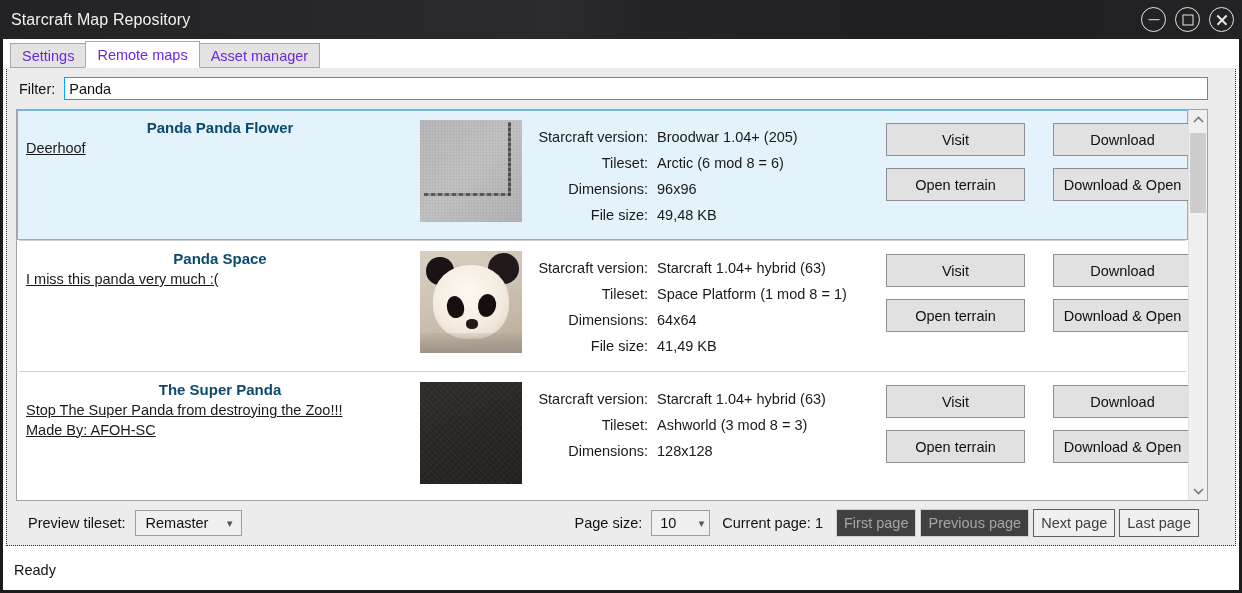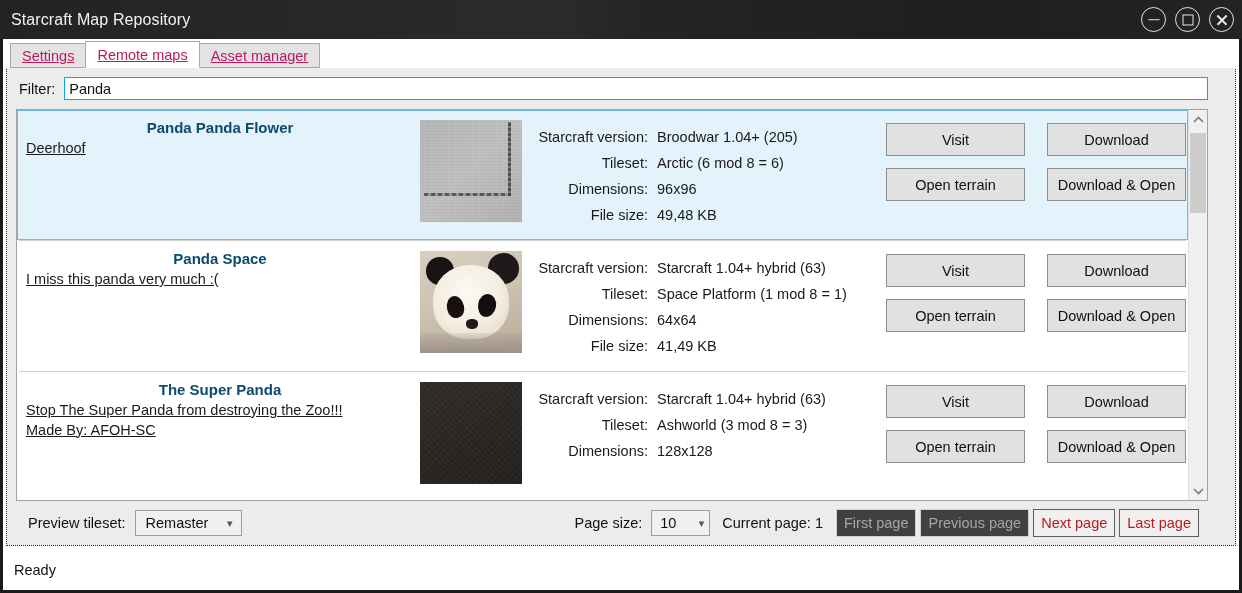--- a/index.html
+++ b/index.html
@@ -75,27 +75,26 @@
     padding-left: 7px;
     flex: 0 0 auto;
     position: relative;
     z-index: 3;
   }
   .tab {
     height: 25px;
     padding: 7px 11px;
     display: flex; align-items: center;
     font-size: 14.5px;
-    color: #be185d;
+    color: #6d28d9;
     background: #e3e3e3;
     border: 1px solid #a8a8a8;
     margin-right: -1px;
     cursor: pointer;
     white-space: nowrap;
-    text-decoration: underline;
   }
   .tab.active {
     background: #ffffff;
     border-bottom-color: #ffffff;
     height: 27px;
     position: relative; z-index: 2; margin-top: 31px;
   }
 
   
   .tabpage-wrap {
@@ -254,21 +253,21 @@
     padding-right: 9px;
   }
   .meta-value { flex: 1 1 auto; }
 
   .col-btns {
     flex: 1 1 auto;
     padding-top: 6px;
     display: flex; flex-direction: column; gap: 12px;
     align-items: flex-end;
   }
-  .btn-row { display: flex; gap: 22px; }
+  .btn-row { display: flex; gap: 28px; }
   .btn {
     width: 139px; height: 33px;
     background: #e1e1e1;
     border: 1px solid #8e8e8e;
     font-family: "Liberation Sans", sans-serif;
     font-size: 14.5px;
     color: #101010;
     cursor: pointer;
     display: flex; align-items: center; justify-content: center;
   }
@@ -326,21 +325,21 @@
   .spacer { flex: 1 1 auto; }
   .pager { display: flex; align-items: center; gap: 0; }
   .pager .bb-label { margin-left: 0; }
   .pg-btn {
     height: 28px;
     padding: 0 7px;
     background: #f0f0f0;
     border: 1px solid #9a9a9a;
     font-family: "Liberation Sans", sans-serif;
     font-size: 14.5px;
-    color: #b91c1c;
+    color: #404040;
     cursor: pointer;
     display: flex; align-items: center; justify-content: center;
     margin-left: 4px;
   }
   .pg-btn.disabled {
     color: #a6a6a6;
     border-color: #cfcfcf;
     background: #404040;
     cursor: default;
   }

